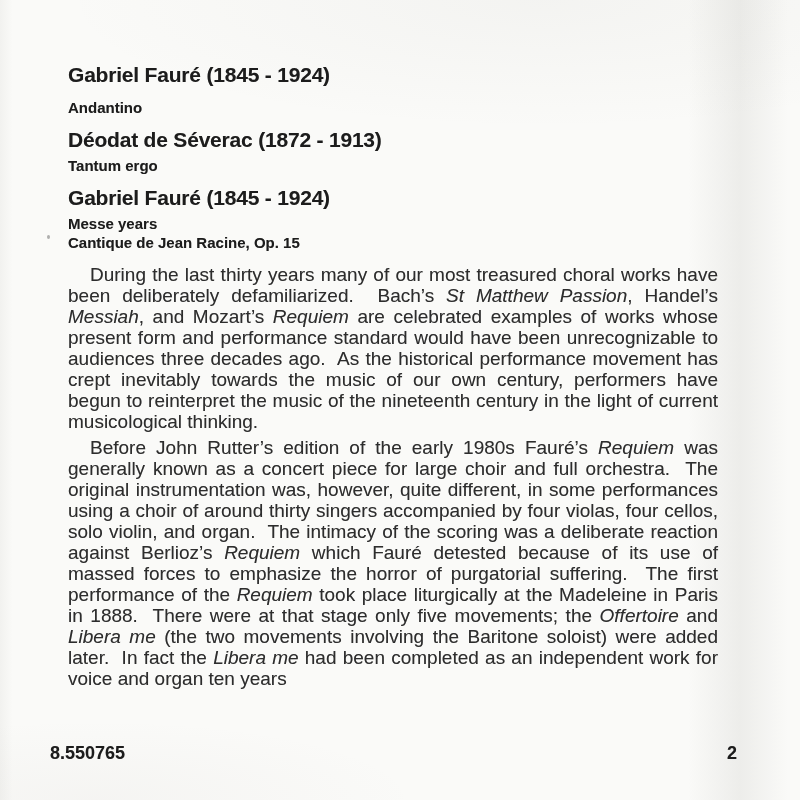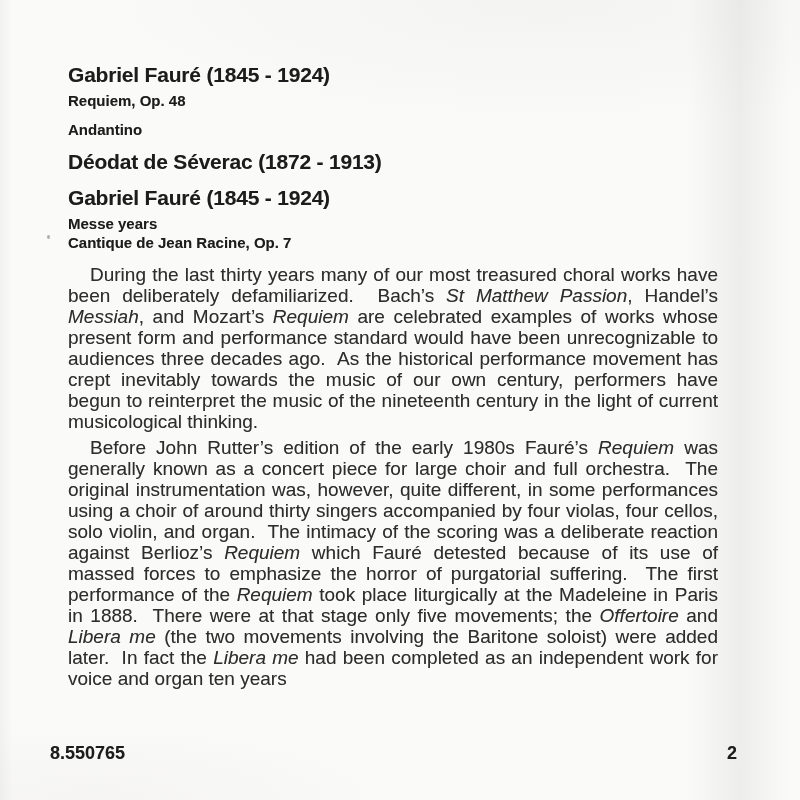--- a/index.html
+++ b/index.html
@@ -85,32 +85,32 @@
 </style>
 </head>
 <body>
 
 <div class="scan-page">
   <div class="content">
 
     <section class="program">
       <div class="entry">
         <h2 class="composer">Gabriel Fauré (1845 - 1924)</h2>
-        <div class="work">Requiem, Op. 48</div>
       </div>
       <div class="entry">
         <div class="work">Andantino</div>
       </div>
       <div class="entry">
         <h2 class="composer">Déodat de Séverac (1872 - 1913)</h2>
+        <div class="work">Tantum ergo</div>
       </div>
       <div class="entry">
         <h2 class="composer">Gabriel Fauré (1845 - 1924)</h2>
         <div class="work">Messe years</div>
-        <div class="work">Cantique de Jean Racine, Op. 7</div>
+        <div class="work">Cantique de Jean Racine, Op. 15</div>
       </div>
     </section>
 
     <section class="notes">
       <p><span>During the last thirty years many of our most treasured choral works have been deliberately defamiliarized.&nbsp; Bach’s </span><i>St Matthew Passion</i><span>, Handel’s </span><i>Messiah</i><span>, and Mozart’s </span><i>Requiem</i><span> are celebrated examples of works whose present form and performance standard would have been unrecognizable to audiences three decades ago.&nbsp; As the historical performance movement has crept inevitably towards the music of our own century, performers have begun to reinterpret the music of the nineteenth century in the light of current musicological thinking.</span></p>
       <p><span>Before John Rutter’s edition of the early 1980s Fauré’s </span><i>Requiem</i><span> was generally known as a concert piece for large choir and full orchestra.&nbsp; The original instrumentation was, however, quite different, in some performances using a choir of around thirty singers accompanied by four violas, four cellos, solo violin, and organ.&nbsp; The intimacy of the scoring was a deliberate reaction against Berlioz’s </span><i>Requiem</i><span> which Fauré detested because of its use of massed forces to emphasize the horror of purgatorial suffering.&nbsp; The first performance of the </span><i>Requiem</i><span> took place liturgically at the Madeleine in Paris in 1888.&nbsp; There were at that stage only five movements; the </span><i>Offertoire</i><span> and </span><i>Libera me</i><span> (the two movements involving the Baritone soloist) were added later.&nbsp; In fact the </span><i>Libera me</i><span> had been completed as an independent work for voice and organ ten years</span></p>
     </section>
 
   </div>
 

